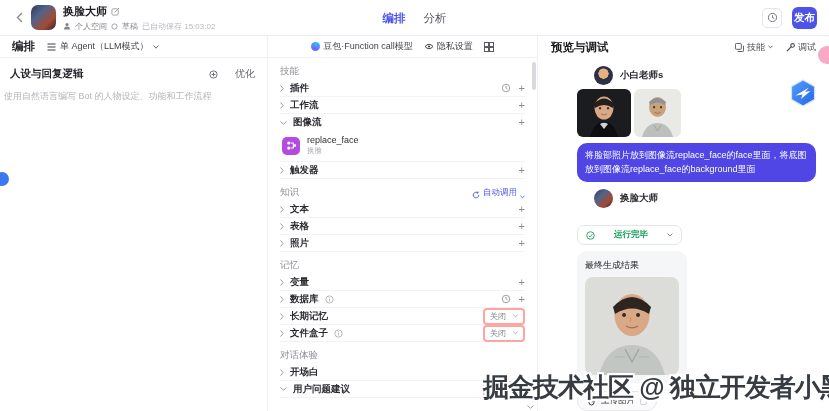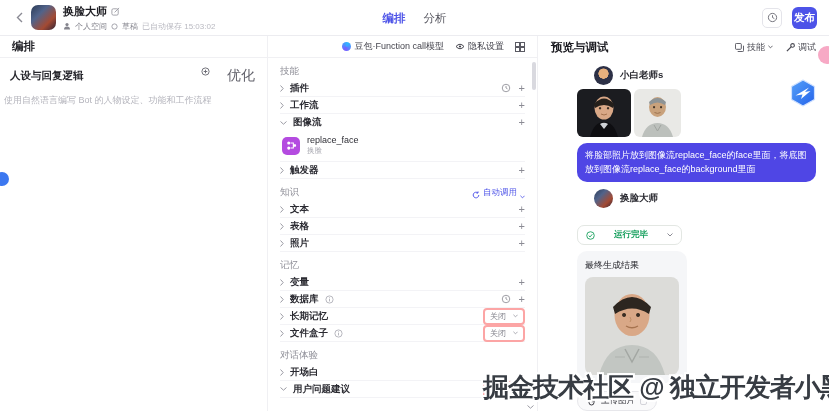--- a/index.html
+++ b/index.html
@@ -27,28 +27,28 @@
 
   
   .main { display:flex; height:375px; }
   .col1 { width:268px; border-right:1px solid #f0f0f3; display:flex; flex-direction:column; }
   .col2 { width:270px; border-right:1px solid #f0f0f3; display:flex; flex-direction:column; position:relative; }
   .col3 { flex:1; display:flex; flex-direction:column; position:relative; }
 
   .col-head { height:22px; display:flex; align-items:center; padding:0 12px; border-bottom:1px solid #f0f0f3; }
   .col1-title { font-size:11.5px; font-weight:bold; color:#1b1b21; margin-right:12px; }
   .agent-chip { display:flex; align-items:center; gap:4px; font-size:9px; color:#3d3d46; cursor:pointer; }
-  .col2 .col-head { justify-content:flex-end; gap:11px; font-size:9px; color:#45454e; }
+  .col2 .col-head { justify-content:center; gap:11px; font-size:9px; color:#45454e; }
   .head-item { display:flex; align-items:center; gap:3px; cursor:pointer; }
   .model-dot { width:9px; height:9px; border-radius:50%; background:conic-gradient(from 200deg,#7a5cff,#2fb6ff,#7a5cff); }
 
   
   .persona-head { display:flex; justify-content:space-between; align-items:center; padding:9px 12px 0 10px; }
   .persona-title { font-size:10.5px; font-weight:bold; color:#26262c; }
-  .optimize { font-size:14px; color:#64646d; display:flex; gap:17px; cursor:pointer; }
+  .optimize { font-size:10px; color:#64646d; display:flex; align-items:center; gap:17px; cursor:pointer; }
   .placeholder { padding:9px 4px; font-size:9px; color:#b4b4bc; line-height:1.5; }
 
   
   .list { flex:1; padding:0 12px; overflow:hidden; position:relative; }
   .sec-title { font-size:9.5px; color:#8e8e97; margin:7px 0 2px; display:flex; justify-content:space-between; align-items:center; height:13px; }
   .auto-call { color:#4d53e8; font-size:8.5px; display:flex; align-items:flex-end; gap:3px; cursor:pointer; }
   .row { height:17px; display:flex; align-items:center; gap:6px; border-bottom:1px solid #f3f3f6; cursor:pointer; }
   .row-label { font-size:9.5px; color:#2a2a31; font-weight:bold; }
   .row-right { margin-left:auto; display:flex; align-items:center; gap:8px; }
   .plus { font-size:11px; color:#8b8b94; line-height:1; }
@@ -138,20 +138,31 @@
     </span>
     <button class="publish-btn">发布</button>
   </div>
 </div>
 
 <div class="main">
 
   <div class="col1">
     <div class="col-head">
       <span class="col1-title">编排</span>
+      <span class="agent-chip">
+        <span class="icn">
+          <svg width="9" height="8" viewBox="0 0 9 8">
+              <path d="M0.5 1h8M0.5 4h8M0.5 7h8" stroke="#3d3d46"></path>
+            </svg>
+        </span>
+        <span>单 Agent（LLM模式）</span>
+        <svg width="6" height="4" viewBox="0 0 6 4">
+            <polyline points="0.5,0.5 3,3.2 5.5,0.5" fill="none" stroke="#6b6b74"></polyline>
+          </svg>
+      </span>
     </div>
     <div class="persona-head">
       <span class="persona-title">人设与回复逻辑</span>
       <span class="optimize">
         <svg width="9" height="9" viewBox="0 0 10 10">
             <circle cx="5" cy="5" r="4" fill="none" stroke="#64646d"></circle>
             <path d="M5 3v4M3 5h4" stroke="#64646d"></path>
           </svg>
         <span>优化</span>
       </span>

